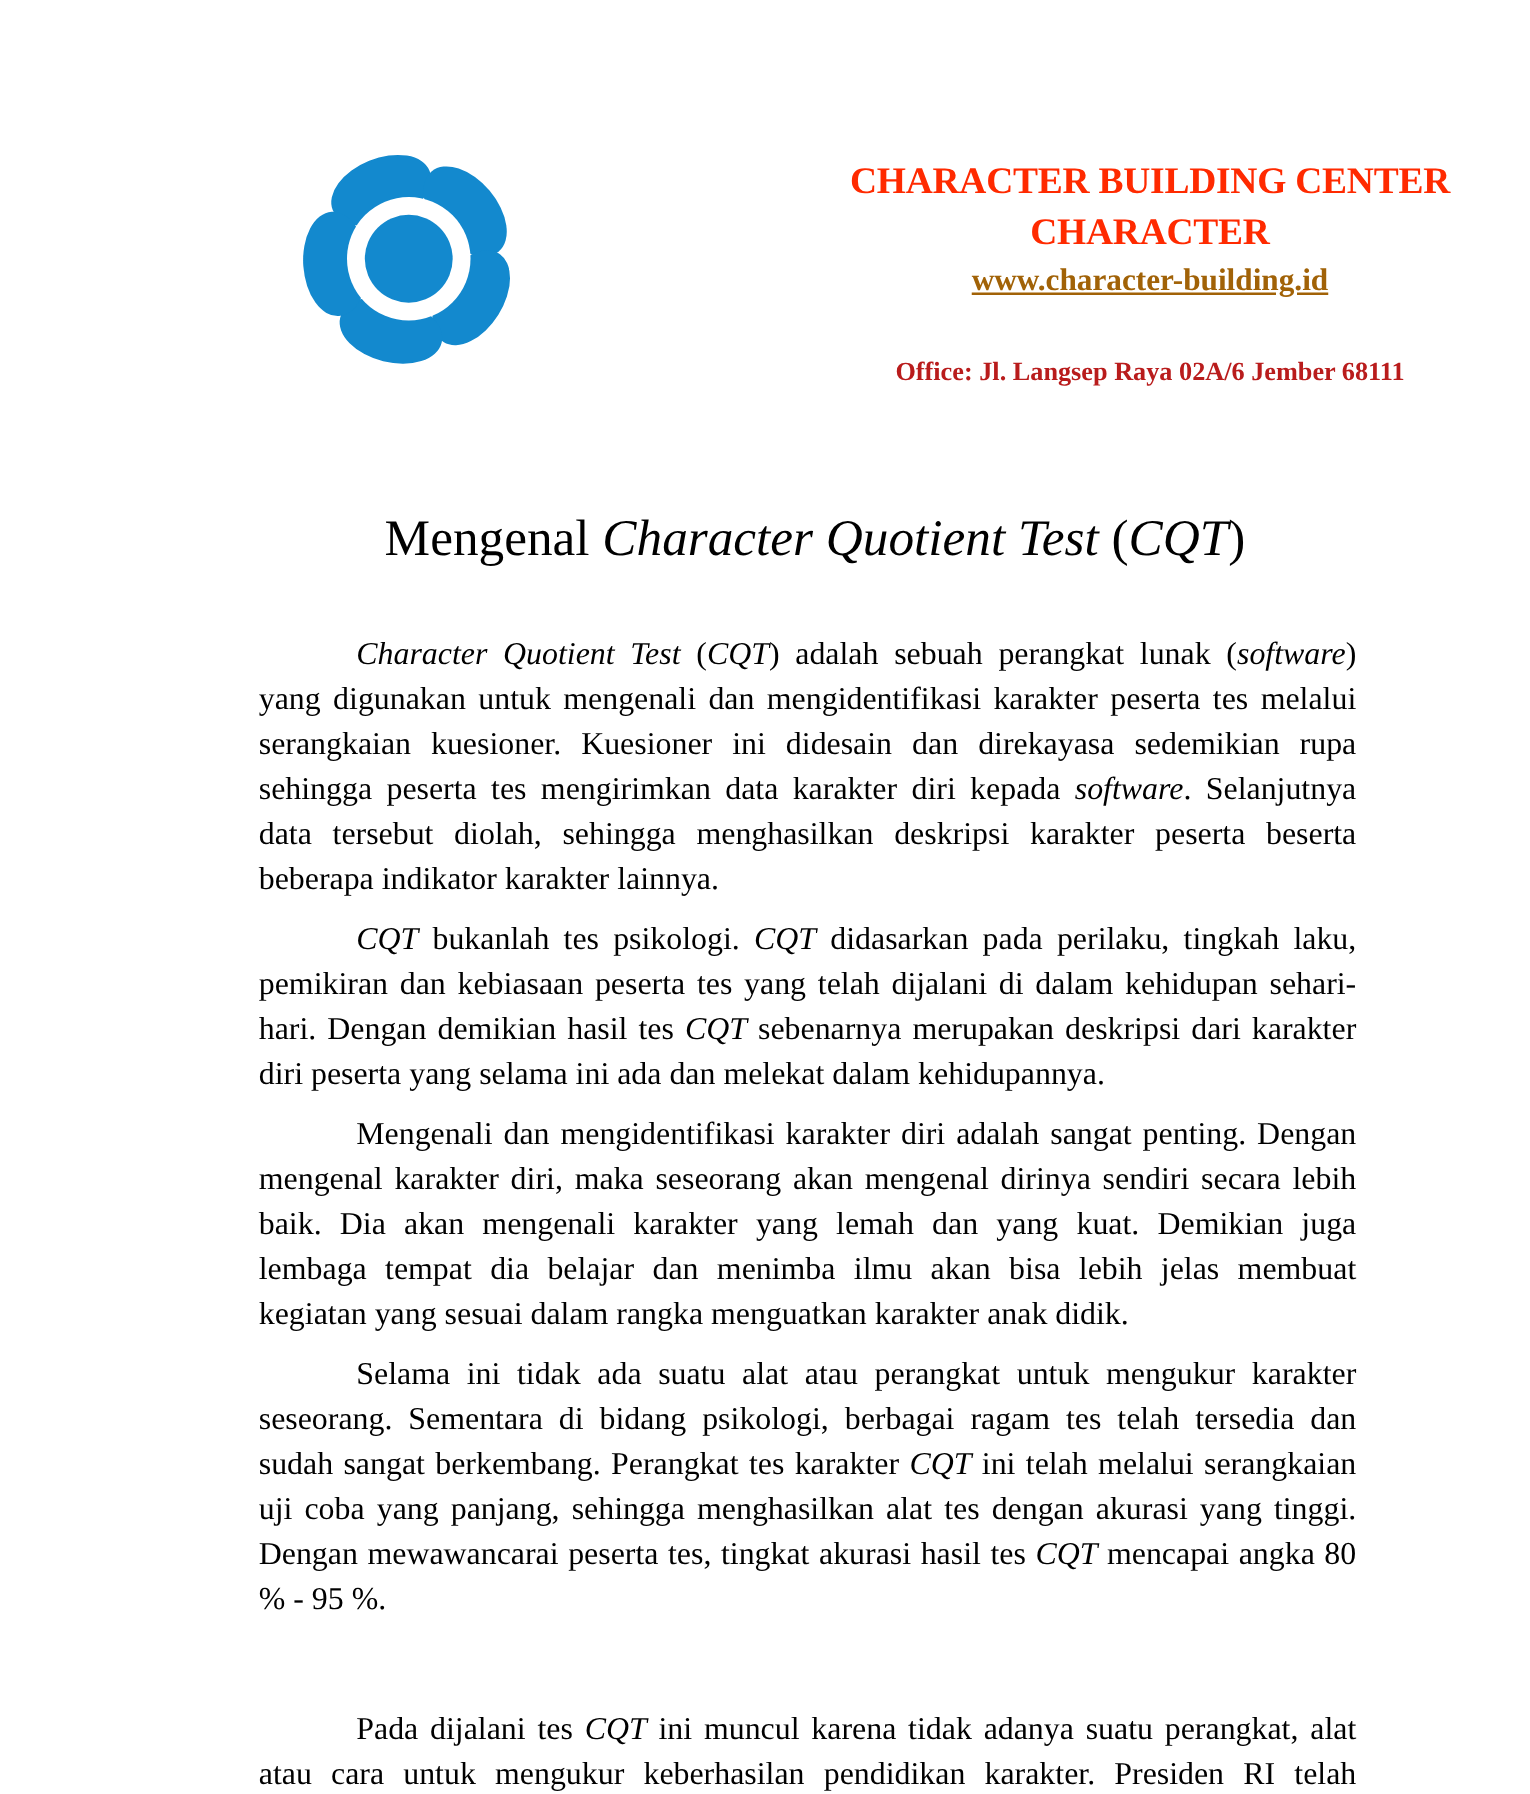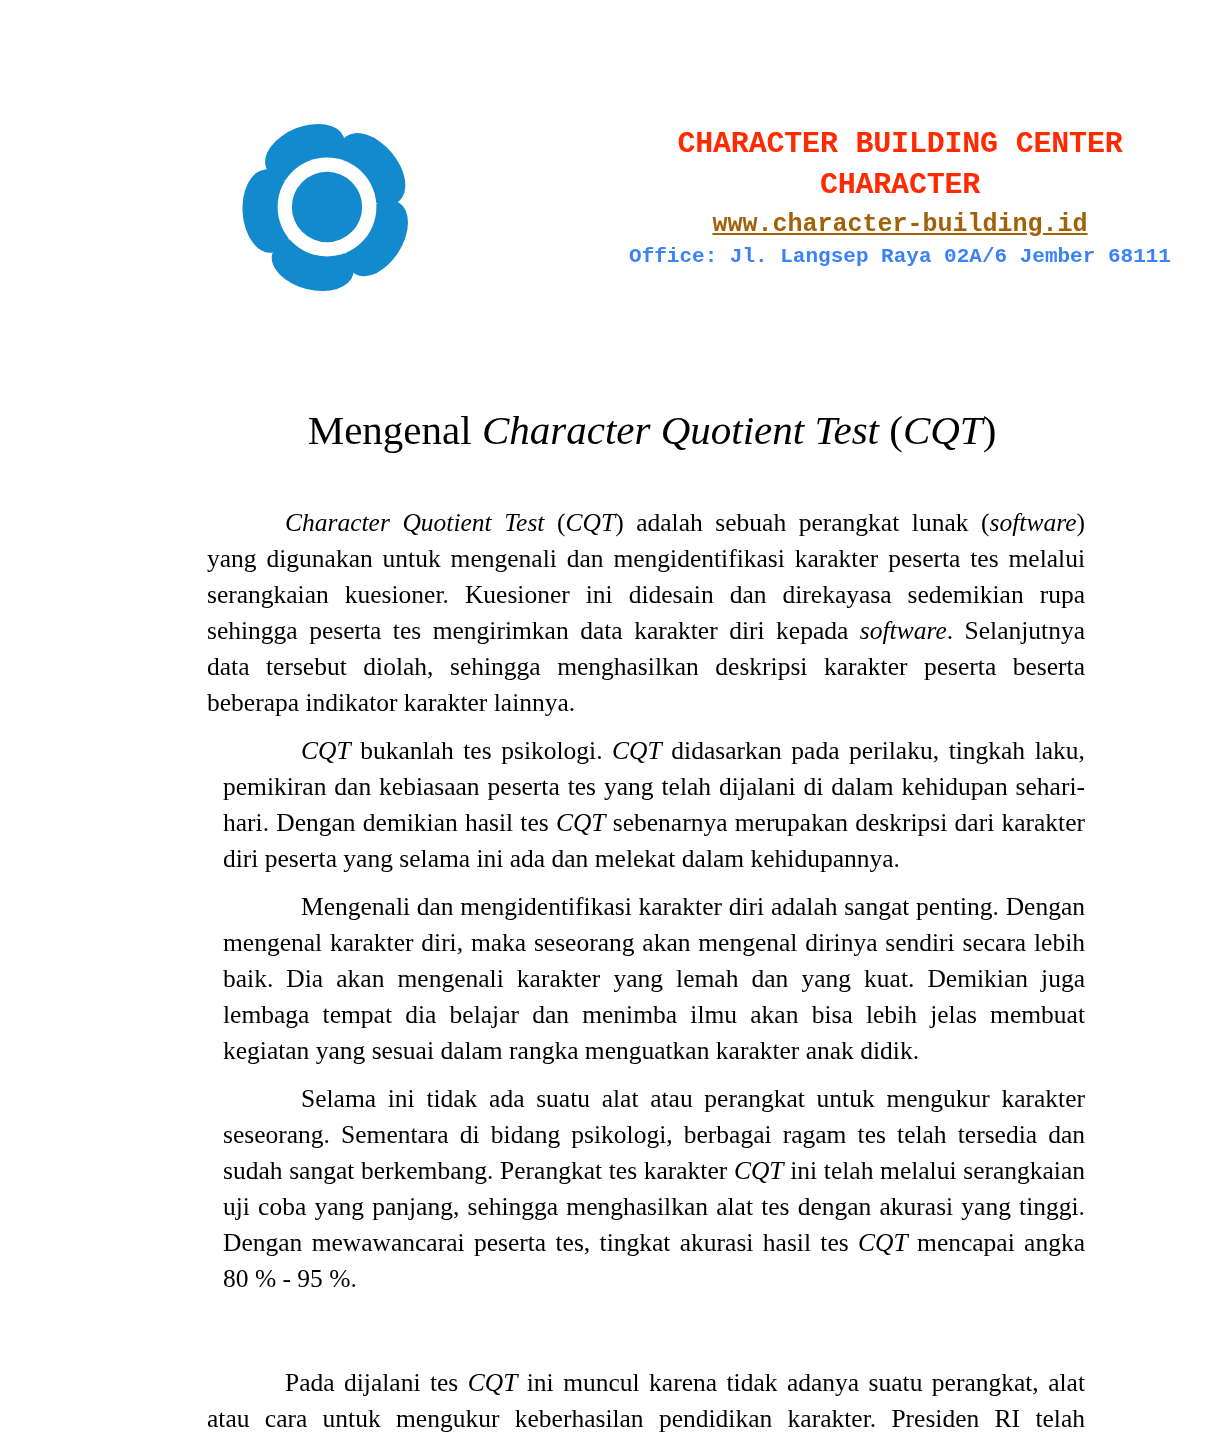--- a/index.html
+++ b/index.html
@@ -33,48 +33,49 @@
     height: 190px;
   }
   .logo-wrap svg {
     display: block;
     width: 190px;
     height: 190px;
   }
 
   .org-block {
     position: absolute;
-    left: 620px;
+    left: 640px;
     top: 124px;
     width: 560px;
     text-align: center;
-    font-family: Liberation Mono, monospace;
+    font-family: Liberation Serif, serif;
   }
   .org-name-line {
     color: #FF2A00;
     font-weight: bold;
     font-size: 30px;
     line-height: 41px;
     letter-spacing: -0.2px;
   }
   .org-url {
     display: block;
     color: #a16207;
     font-weight: bold;
     font-size: 25px;
     line-height: 34px;
     text-decoration: underline;
     margin-top: 2px;
   }
   .org-addr, .org-phone {
     display: block;
-    color: #3b82f6;
+    color: #b91c1c;
     font-weight: bold;
     font-size: 21px;
     line-height: 30px;
+    margin-top: 40px;
   }
 
   
   .doc-title {
     position: absolute;
     left: 207px;
     top: 398px;
     width: 878px;
     text-align: center;
     font-size: 41px;
@@ -94,21 +95,20 @@
     margin: 0;
     text-indent: 78px;
     text-align: justify;
     font-size: 25.5px;
     line-height: 36px;
     -webkit-hyphens: none;
     hyphens: none;
   }
   p.para + p.para {
     margin-top: 12px;
-    margin-left: 16px;
   }
 
   .section-head {
     margin: 0;
     padding-left: 50px;
     font-size: 25.5px;
     line-height: 35.8px;
     font-weight: bold;
     text-align: left;
   }

